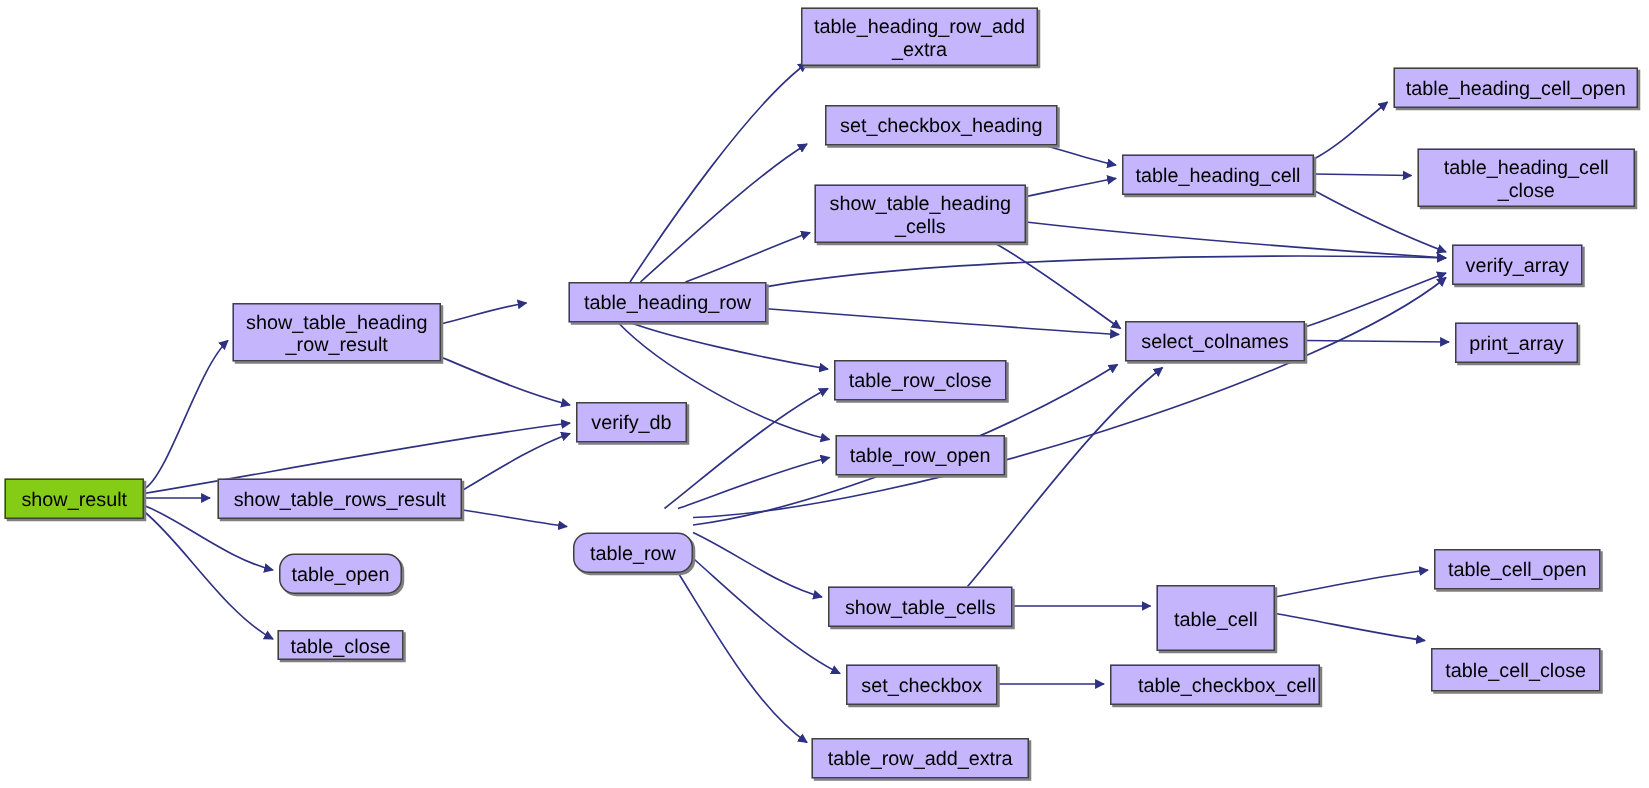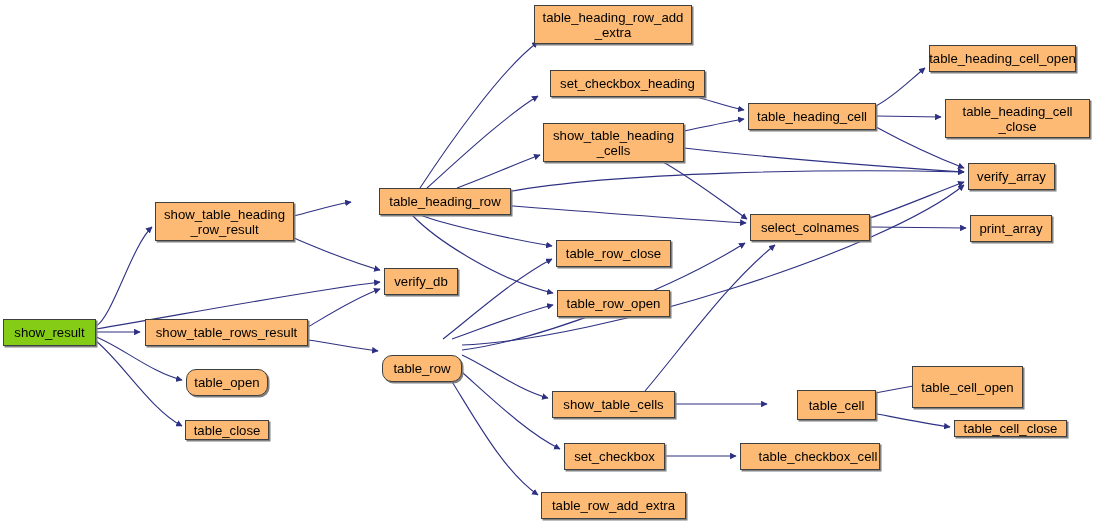--- a/index.html
+++ b/index.html
@@ -21,21 +21,21 @@
     position: absolute;
     left: 0;
     top: 0;
     width: 1099px;
     height: 525px;
   }
   .node {
     position: absolute;
     box-sizing: border-box;
     border: 1px solid #404040;
-    background: #fdba74;
+    background: #c4b5fd;
     color: #000000;
     display: flex;
     align-items: center;
     justify-content: center;
     text-align: center;
     font-size: 13.2px;
     line-height: 15px;
     letter-spacing: 0px;
     white-space: pre-line;
     box-shadow: 1.5px 1.5px 0 0 #808080;
@@ -110,23 +110,23 @@
       <div class="node" style="left: 538px; top: 70px; width: 155px; height: 27px; margin-left: 12px;">set_checkbox_heading</div>
       <div class="node" style="left: 543px; top: 123px; width: 141px; height: 39px;">show_table_heading
 _cells</div>
       <div class="node" style="left: 556px; top: 240px; width: 115px; height: 27px;">table_row_close</div>
       <div class="node" style="left: 557px; top: 290px; width: 113px; height: 27px;">table_row_open</div>
       <div class="node" style="left: 552px; top: 391px; width: 123px; height: 27px;">show_table_cells</div>
       <div class="node" style="left: 564px; top: 443px; width: 101px; height: 27px;">set_checkbox</div>
       <div class="node" style="left: 541px; top: 492px; width: 145px; height: 27px;">table_row_add_extra</div>
       <div class="node" style="left: 748px; top: 103px; width: 128px; height: 27px;">table_heading_cell</div>
       <div class="node" style="left: 750px; top: 214px; width: 120px; height: 27px;">select_colnames</div>
-      <div class="node" style="left: 771px; top: 390px; width: 79px; height: 30px; margin-left: 26px;">table_cell</div>
+      <div class="node" style="left: 771px; top: 390px; width: 79px; height: 44px;">table_cell</div>
       <div class="node" style="left: 740px; top: 443px; width: 140px; height: 27px; padding-left: 16px;">table_checkbox_cell</div>
-      <div class="node" style="left: 929px; top: 45px; width: 147px; height: 27px;">table_heading_cell_open</div>
+      <div class="node" style="left: 929px; top: 45px; width: 163px; height: 27px;">table_heading_cell_open</div>
       <div class="node" style="left: 945px; top: 99px; width: 145px; height: 39px;">table_heading_cell
 _close</div>
       <div class="node" style="left: 968px; top: 163px; width: 87px; height: 27px;">verify_array</div>
       <div class="node" style="left: 970px; top: 215px; width: 82px; height: 27px;">print_array</div>
-      <div class="node" style="left: 912px; top: 366px; width: 111px; height: 42px;">table_cell_open</div>
-      <div class="node" style="left: 954px; top: 420px; width: 113px; height: 17px;">table_cell_close</div>
+      <div class="node" style="left: 956px; top: 366px; width: 111px; height: 27px;">table_cell_open</div>
+      <div class="node" style="left: 954px; top: 432px; width: 113px; height: 29px;">table_cell_close</div>
     </div>
 </div>
 
 </body></html>

